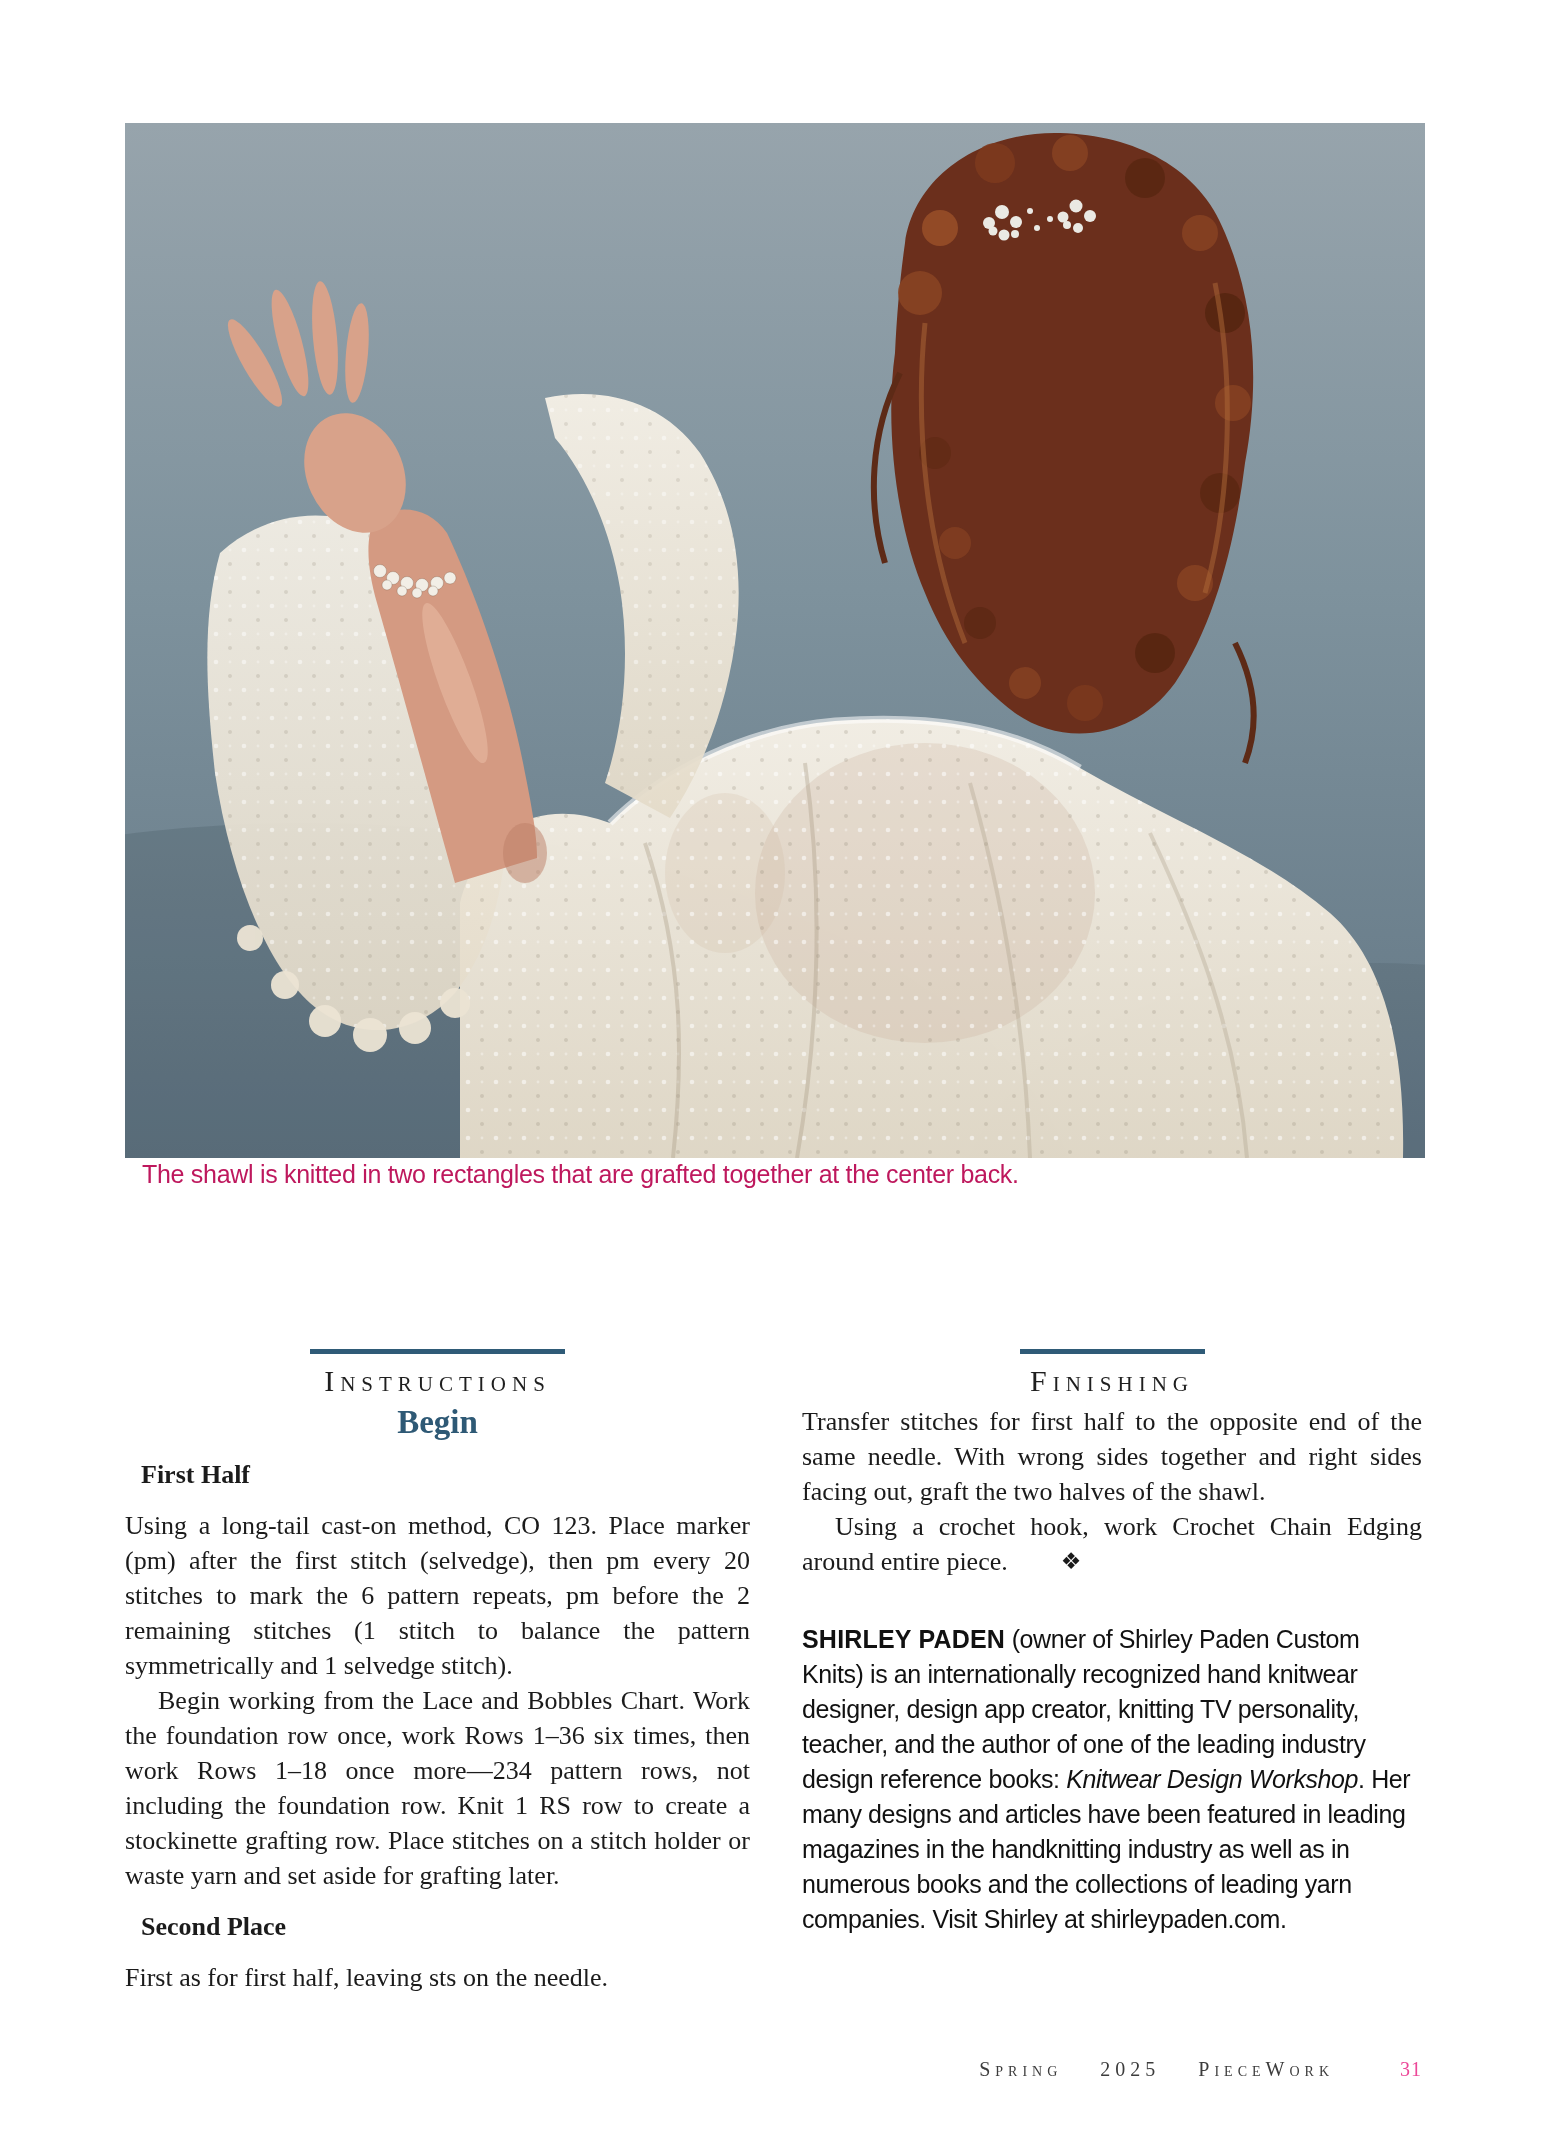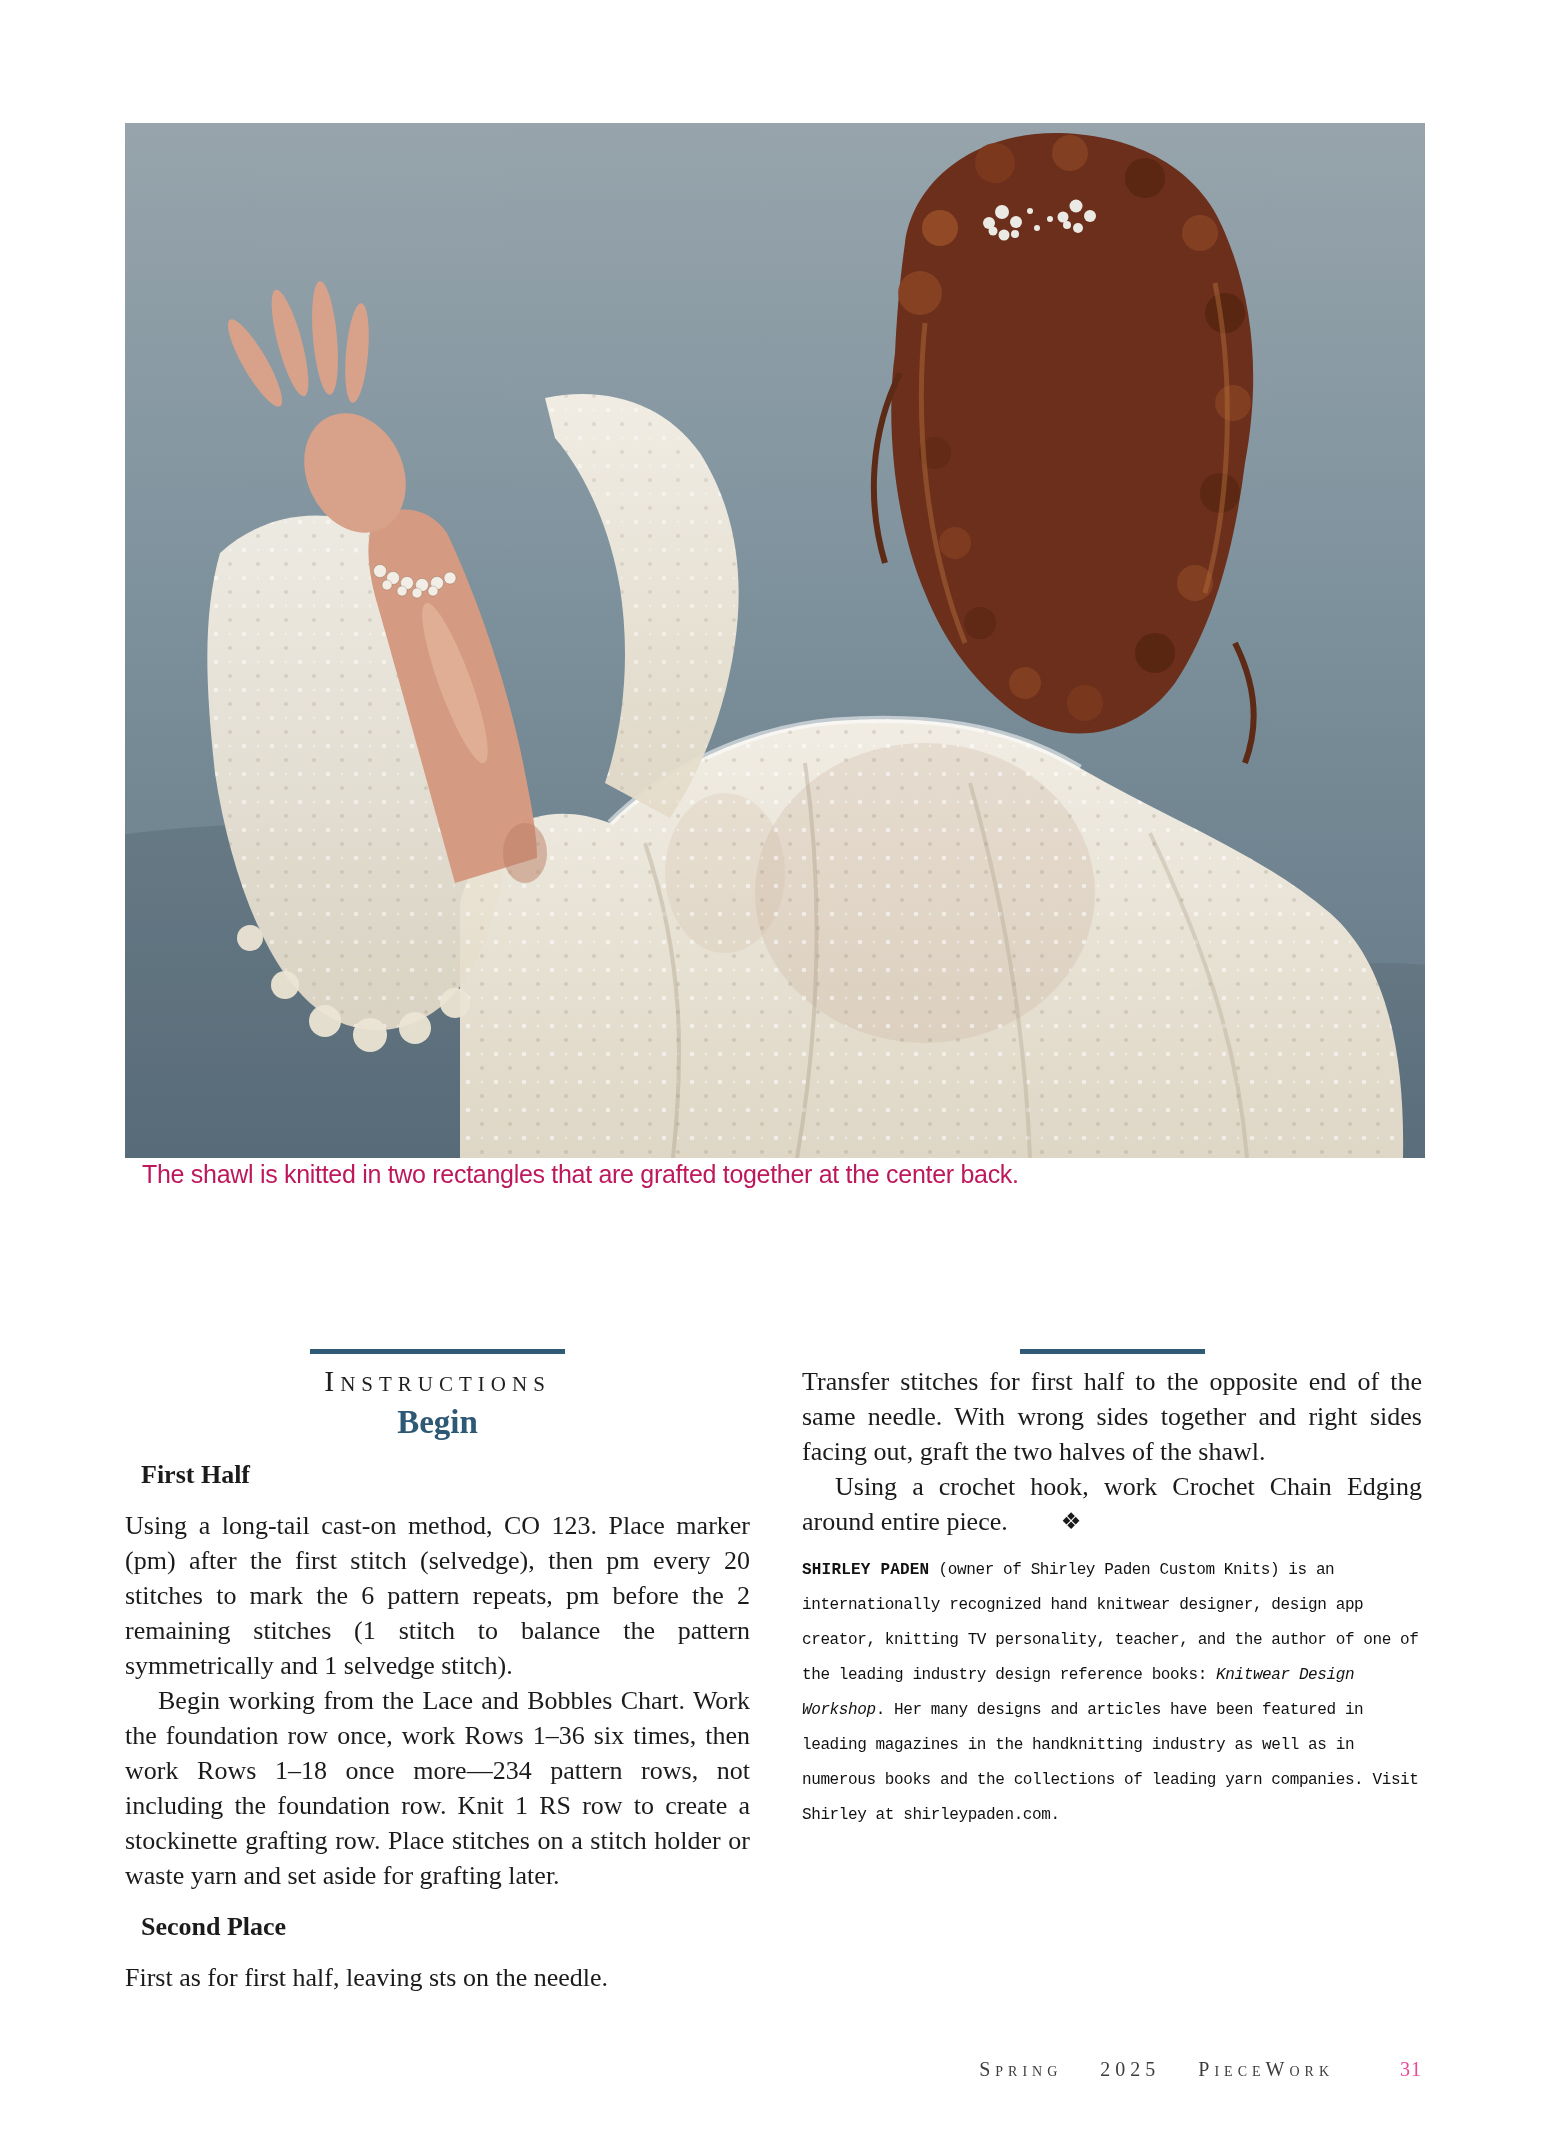--- a/index.html
+++ b/index.html
@@ -44,23 +44,23 @@
   }
   .body{
     margin:0;font-size:26px;line-height:35px;text-align:justify;
   }
   .body.indent{text-indent:33px;}
   .endmark{
     display:inline-block;margin-left:20px;font-size:23px;color:#1a1a1a;
     transform:translateY(-1px);
   }
   .bio{
-    margin-top:13px;
-    font-family:Liberation Mono, monospace;
-    font-size:16px;line-height:35px;letter-spacing:-0.4px;
+    margin-top:42px;
+    font-family:Liberation Sans, sans-serif;
+    font-size:25px;line-height:35px;letter-spacing:-0.4px;
     color:#111;
   }
   .bio p{margin:0;text-align:left;}
   .bio-name{font-weight:bold;letter-spacing:0.2px;}
   .bio-book{font-style:italic;}
   .page-footer{
     position:absolute;top:2058px;left:125px;width:1297px;
     display:flex;justify-content:flex-end;align-items:baseline;
     font-size:20px;color:#3c3c3c;
   }
@@ -216,20 +216,21 @@
     <h4 class="subhead">First Half</h4>
     <p class="body">Using a long-tail cast-on method, CO 123. Place marker (pm) after the first stitch (selvedge), then pm every 20 stitches to mark the 6 pattern repeats, pm before the 2 remaining stitches (1 stitch to balance the pattern symmetrically and 1 selvedge stitch).</p>
     <p class="body indent">Begin working from the Lace and Bobbles Chart. Work the foundation row once, work Rows 1–36 six times, then work Rows 1–18 once more—234 pattern rows, not including the foundation row. Knit 1 RS row to create a stockinette grafting row. Place stitches on a stitch holder or waste yarn and set aside for grafting later.</p>
 
     <h4 class="subhead">Second Place</h4>
     <p class="body">First as for first half, leaving sts on the needle.</p>
   </section>
 
   <section class="col col-right">
     <div class="rule rule-finishing"></div>
+    <h2 class="sc-heading">Finishing</h2>
 
     <p class="body">Transfer stitches for first half to the opposite end of the same needle. With wrong sides together and right sides facing out, graft the two halves of the shawl.</p>
     <p class="body indent"><span>Using a crochet hook, work Crochet Chain Edging around entire piece.</span><span class="endmark">❖</span></p>
 
     <div class="bio">
       <p><span class="bio-name">SHIRLEY PADEN</span><span> (owner of Shirley Paden Custom Knits) is an internationally recognized hand knitwear designer, design app creator, knitting TV personality, teacher, and the author of one of the leading industry design reference books: </span><em class="bio-book">Knitwear Design Workshop</em><span>. Her many designs and articles have been featured in leading magazines in the handknitting industry as well as in numerous books and the collections of leading yarn companies. Visit Shirley at shirleypaden.com.</span></p>
     </div>
   </section>
 
   <footer class="page-footer">

